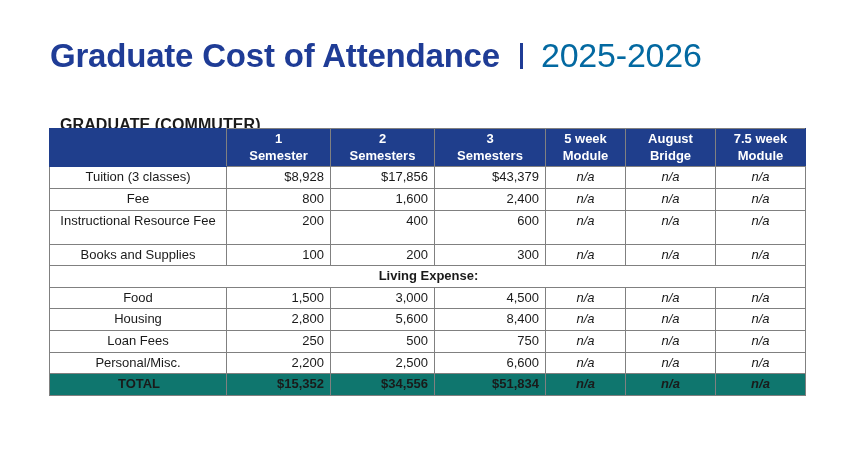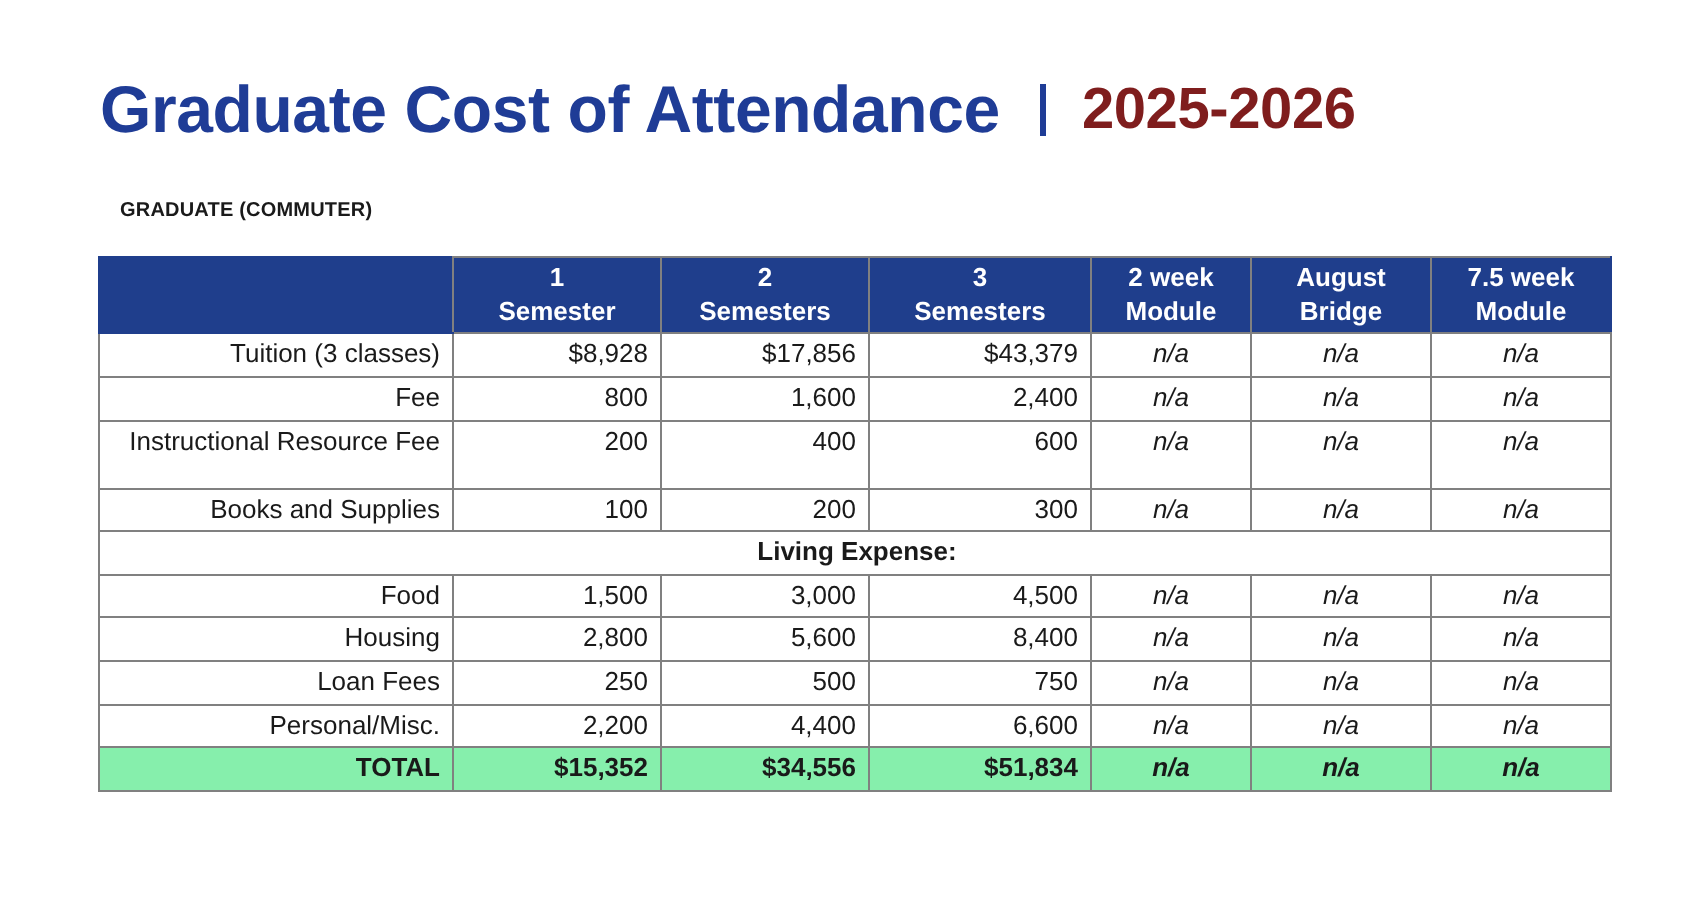--- a/index.html
+++ b/index.html
@@ -37,32 +37,32 @@
   }
   .title-sep {
     display: inline-block;
     width: 3px;
     height: 26px;
     background: #1f3c96;
     margin: 0 18px 0 20px;
     flex: none;
   }
   .title-year {
-    font-size: 29px;
-    font-weight: bold;
-    color: #7f1d1d;
+    font-size: 34px;
+    font-weight: normal;
+    color: #0369a1;
     letter-spacing: -0.2px;
   }
 
   
   .subtitle {
     position: absolute;
     left: 60px;
-    top: 100px;
-    font-size: 10px;
+    top: 116px;
+    font-size: 16px;
     font-weight: bold;
     color: #1a1a1a;
     letter-spacing: 0.1px;
   }
 
   
   .table-wrap {
     position: absolute;
     left: 49px;
     top: 128px;
@@ -107,41 +107,41 @@
     border-left: 1px solid #1f3e8c;
     border-top: 1px solid #1f3e8c;
     border-bottom: 1px solid #1f3e8c;
   }
   thead th:last-child {
     border-right: 1px solid #1f3e8c;
   }
   thead th .hl { display: block; }
 
   td.label {
-    text-align: right;
+    text-align: center;
     padding-left: 8px;
   }
   td.num {
     text-align: right;
     padding-right: 9px;
   }
   td.na {
     text-align: center;
     font-style: italic;
   }
   td.indent {
     padding-left: 26px;
   }
   tr.section td {
     font-weight: bold;
     text-align: center;
     padding-left: 8px;
   }
   tr.total td {
-    background: #86efac;
+    background: #0f766e;
     font-weight: bold;
   }
   tr.total td.label { padding-left: 8px; }
   .tall { height: 34px; }
 </style>
 </head>
 <body>
 
 <div class="page">
 
@@ -173,21 +173,21 @@
           </th>
           <th>
             <span class="hl">2</span>
             <span class="hl">Semesters</span>
           </th>
           <th>
             <span class="hl">3</span>
             <span class="hl">Semesters</span>
           </th>
           <th>
-            <span class="hl">2 week</span>
+            <span class="hl">5 week</span>
             <span class="hl">Module</span>
           </th>
           <th>
             <span class="hl">August</span>
             <span class="hl">Bridge</span>
           </th>
           <th>
             <span class="hl">7.5 week</span>
             <span class="hl">Module</span>
           </th>
@@ -266,21 +266,21 @@
           <td class="num">500</td>
           <td class="num">750</td>
           <td class="na">n/a</td>
           <td class="na">n/a</td>
           <td class="na">n/a</td>
         </tr>
 
         <tr>
           <td class="label">Personal/Misc.</td>
           <td class="num">2,200</td>
-          <td class="num">4,400</td>
+          <td class="num">2,500</td>
           <td class="num">6,600</td>
           <td class="na">n/a</td>
           <td class="na">n/a</td>
           <td class="na">n/a</td>
         </tr>
 
         <tr class="total">
           <td class="label">TOTAL</td>
           <td class="num">$15,352</td>
           <td class="num">$34,556</td>

